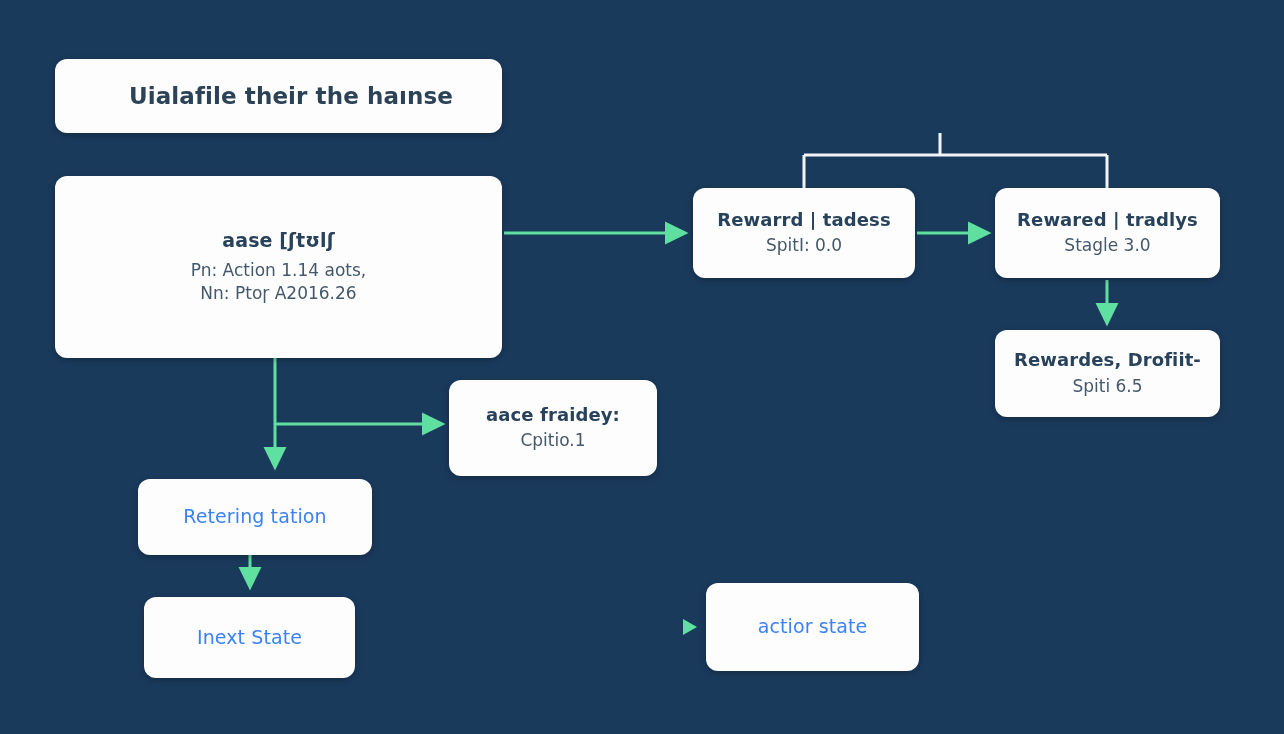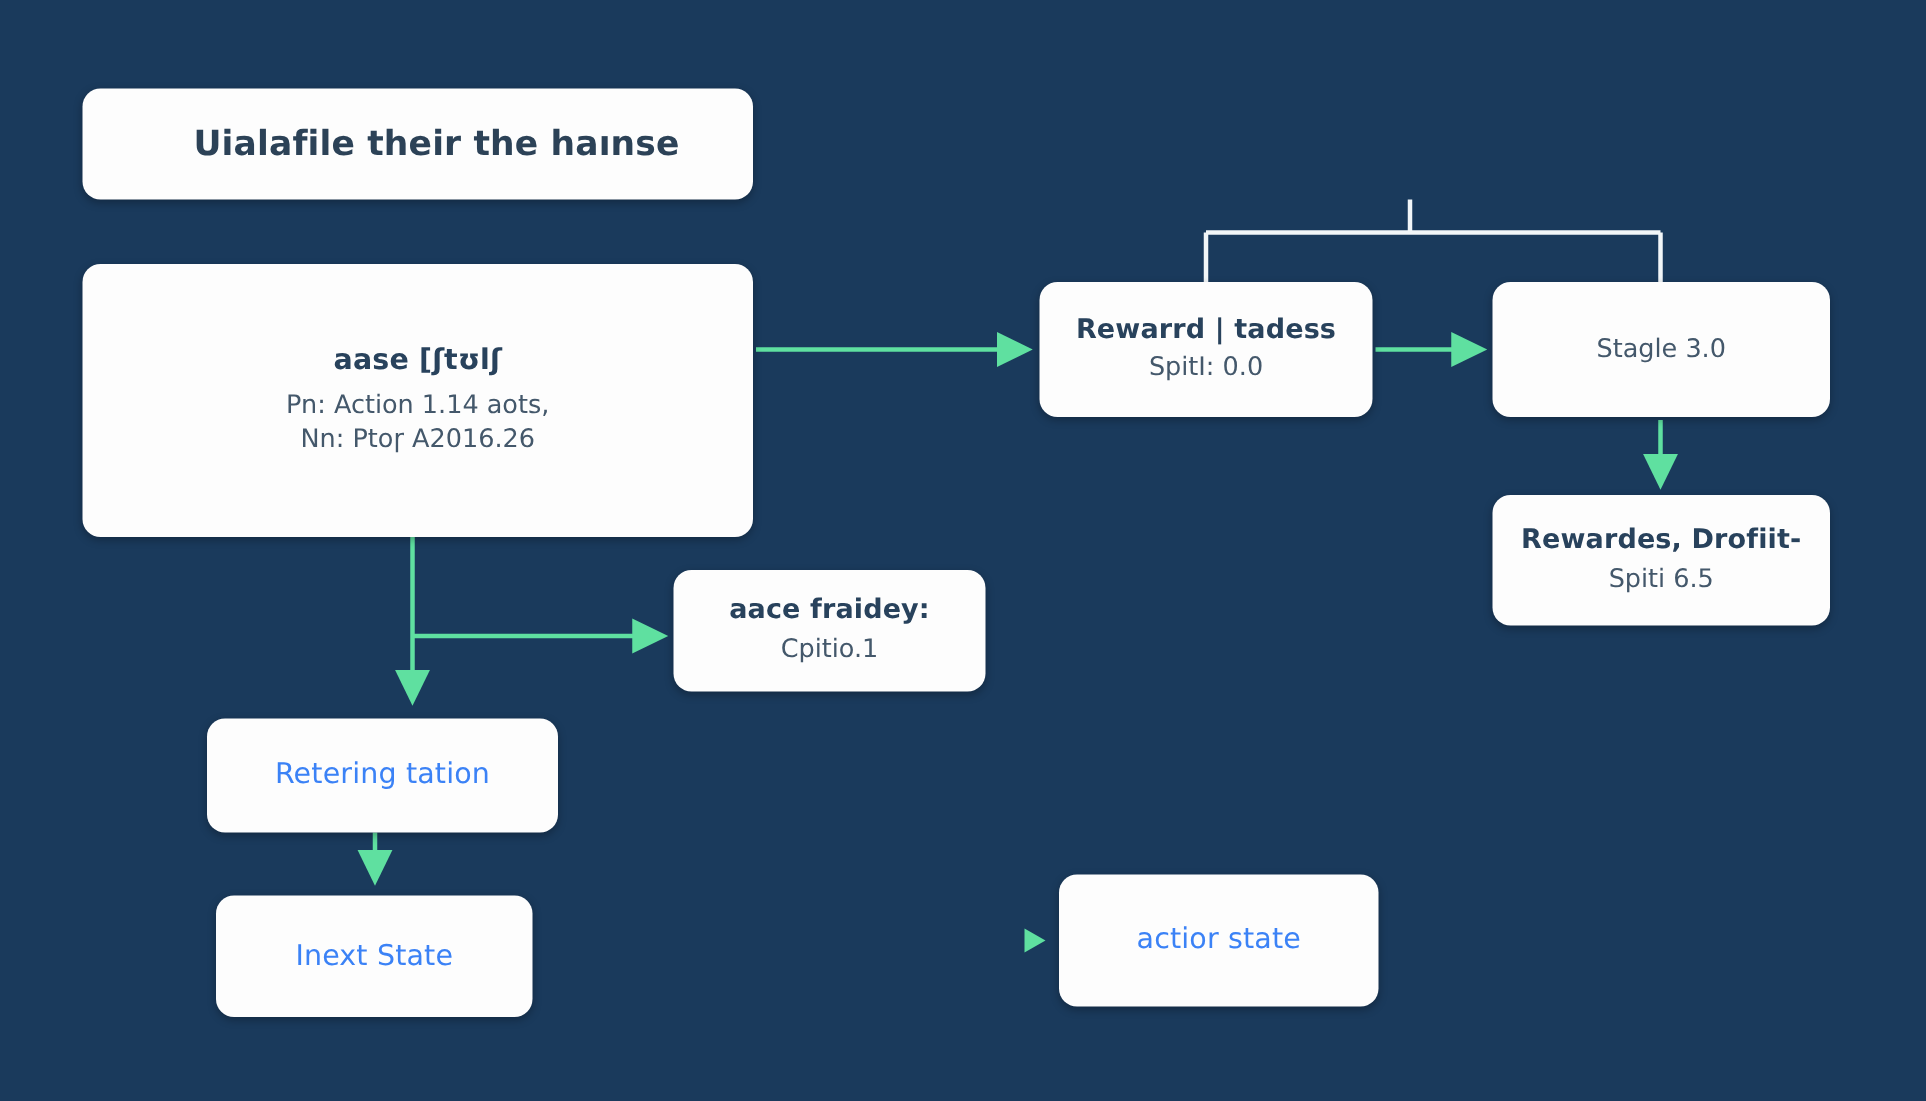--- a/index.html
+++ b/index.html
@@ -66,21 +66,21 @@
   #n-reward-a .sub   { font-size: 17px; }
 
   #n-reward-b    { left: 995px; top: 188px; width: 225px; height: 90px; }
   #n-reward-b .title { font-size: 18px; margin-bottom: 3px; }
   #n-reward-b .sub   { font-size: 17px; }
 
   #n-reward-c    { left: 995px; top: 330px; width: 225px; height: 87px; }
   #n-reward-c .title { font-size: 18px; margin-bottom: 3px; }
   #n-reward-c .sub   { font-size: 17px; }
 
-  #n-fraidey     { left: 449px; top: 380px; width: 208px; height: 81px; }
+  #n-fraidey     { left: 449px; top: 380px; width: 208px; height: 96px; }
   #n-fraidey .title { font-size: 18px; margin-bottom: 3px; }
   #n-fraidey .sub   { font-size: 17px; }
 
   #n-retering    { left: 138px; top: 479px; width: 234px; height: 76px; }
   #n-next        { left: 144px; top: 597px; width: 211px; height: 81px; }
   #n-action      { left: 706px; top: 583px; width: 213px; height: 88px; }
 
   
   #wires {
     position: absolute;
@@ -135,20 +135,21 @@
     <span class="sub">Nn: Ptoɼ A2016.26</span>
   </div>
 
 
   <div class="node" id="n-reward-a">
     <span class="title">Rewarrd | tadess</span>
     <span class="sub">SpitI: 0.0</span>
   </div>
 
   <div class="node" id="n-reward-b">
+    <span class="title">Rewared | tradlys</span>
     <span class="sub">Stagle 3.0</span>
   </div>
 
   <div class="node" id="n-reward-c">
     <span class="title">Rewardes, Drofiit-</span>
     <span class="sub">Spiti 6.5</span>
   </div>
 
   <div class="node" id="n-fraidey">
     <span class="title">aace fraidey:</span>

